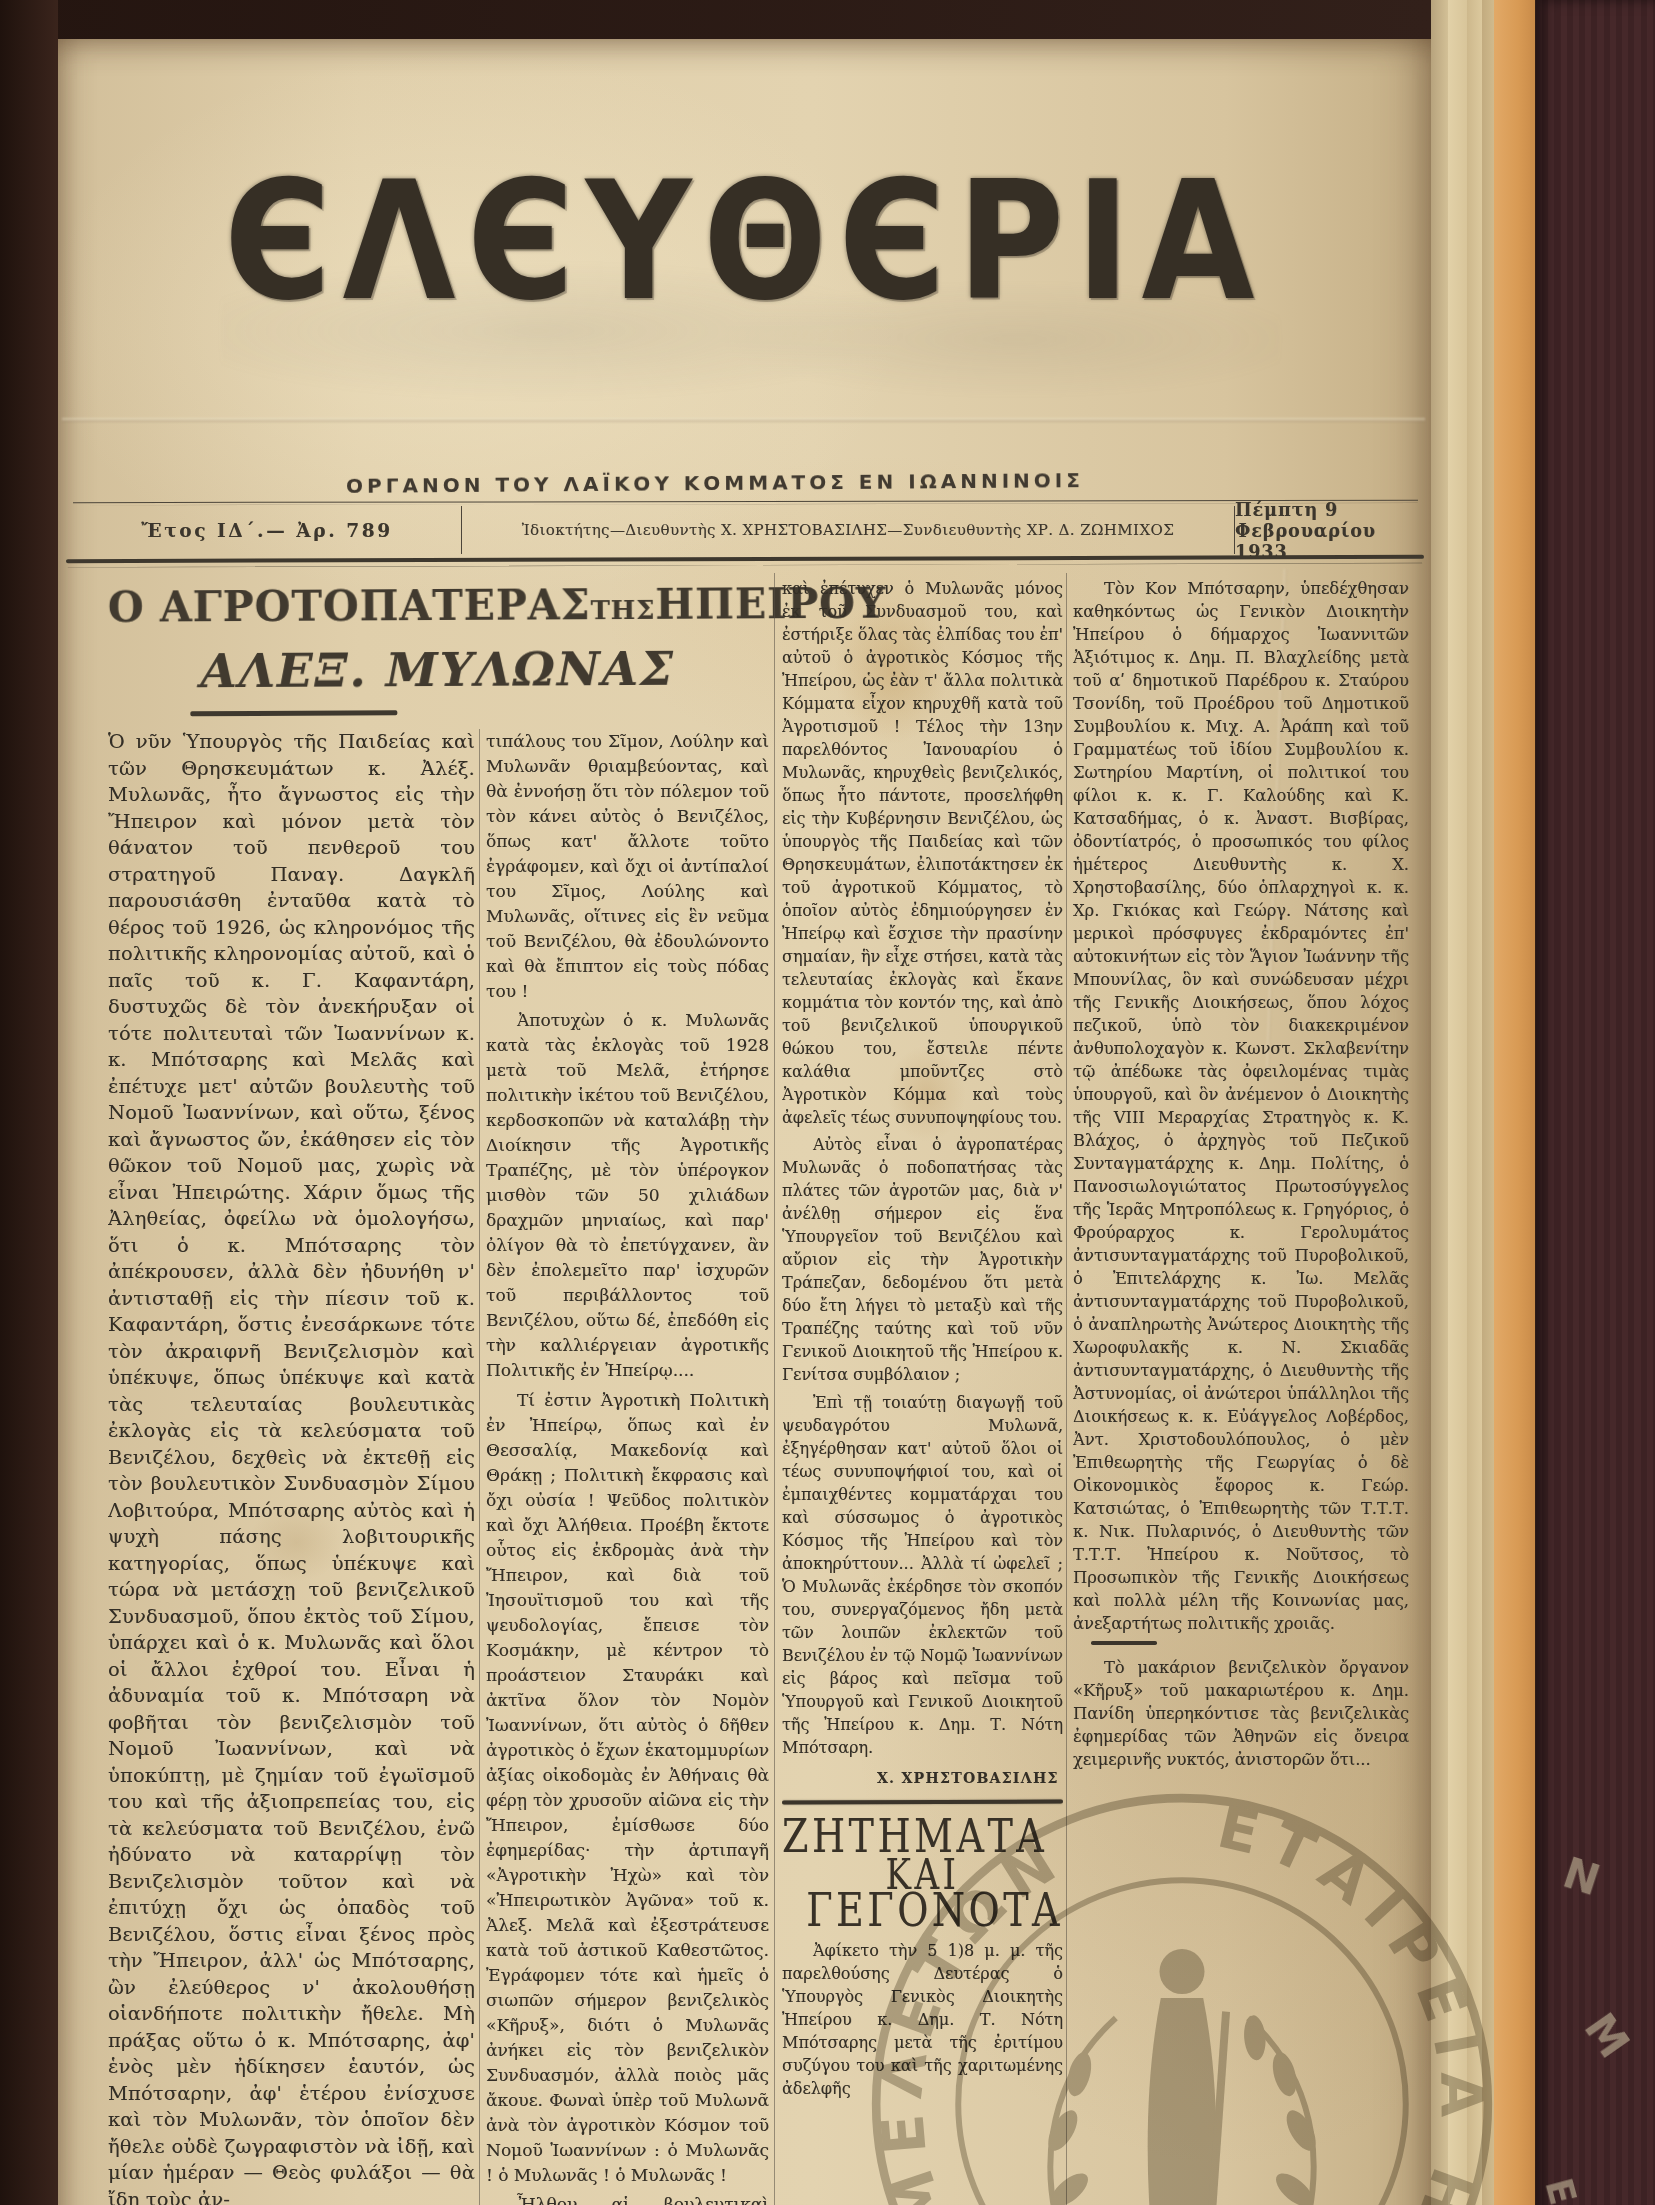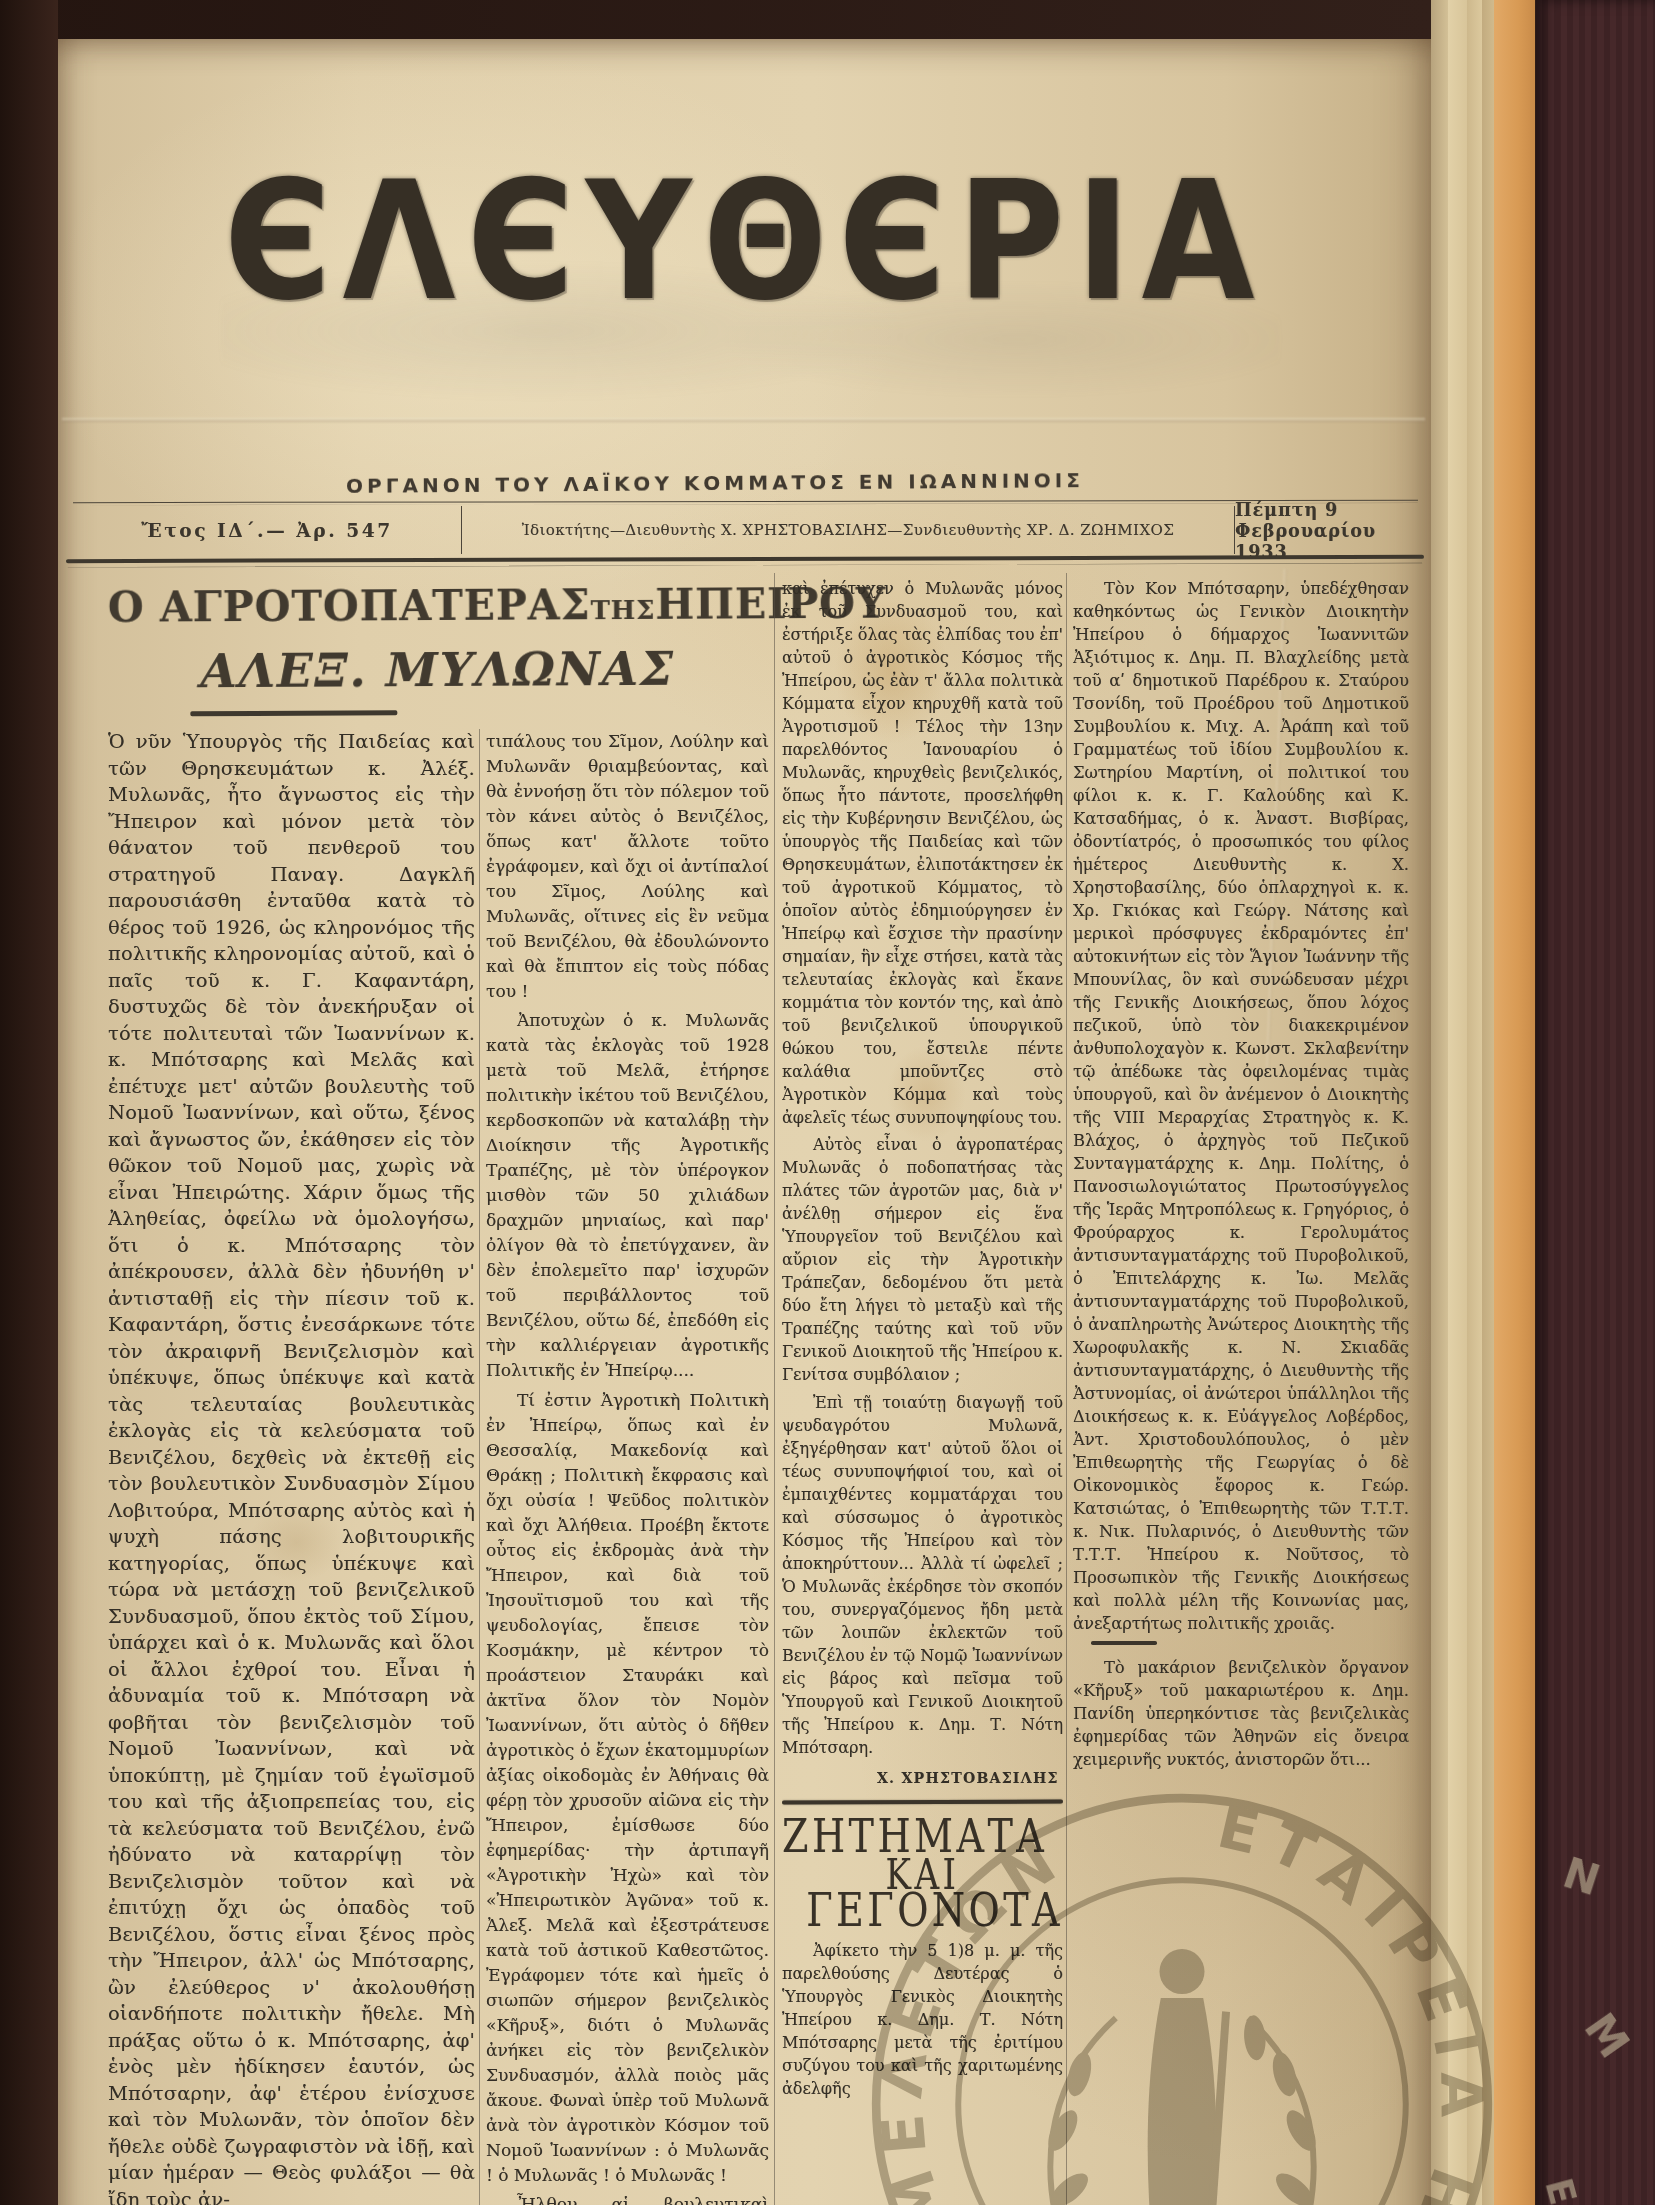--- a/index.html
+++ b/index.html
@@ -139,21 +139,21 @@
   </div>
   <div id="crease-h"></div>
   <div id="crease-v"></div>
 
   <div id="masthead-ghost"></div>
   <div id="masthead-title">ЄΛЄΥΘЄΡΙΑ</div>
   <div id="masthead-organ">ΟΡΓΑΝΟΝ  ΤΟΥ  ΛΑΪΚΟΥ  ΚΟΜΜΑΤΟΣ  ΕΝ  ΙΩΑΝΝΙΝΟΙΣ</div>
 
   <div id="rule-thin"></div>
   <div id="dateline">
-    <div class="datecell ink" id="date-issue">Ἔτος ΙΔ΄.— Ἀρ. 547</div>
+    <div class="datecell ink" id="date-issue">Ἔτος ΙΔ΄.— Ἀρ. 789</div>
     <div class="datecell ink" id="date-staff">Ἰδιοκτήτης—Διευθυντὴς Χ. ΧΡΗΣΤΟΒΑΣΙΛΗΣ—Συνδιευθυντὴς ΧΡ. Δ. ΖΩΗΜΙΧΟΣ</div>
     <div class="datecell ink" id="date-date">Πέμπτη 9 Φεβρουαρίου 1933</div>
   </div>
   <div id="rule-thick"></div>
 
   <div id="headline">
     <div id="headline-l1" class="ink">
       <span>Ο ΑΓΡΟΤΟΠΑΤΕΡΑΣ</span>
       <span class="small">ΤΗΣ</span>
       <span>ΗΠΕΙΡΟΥ</span>

